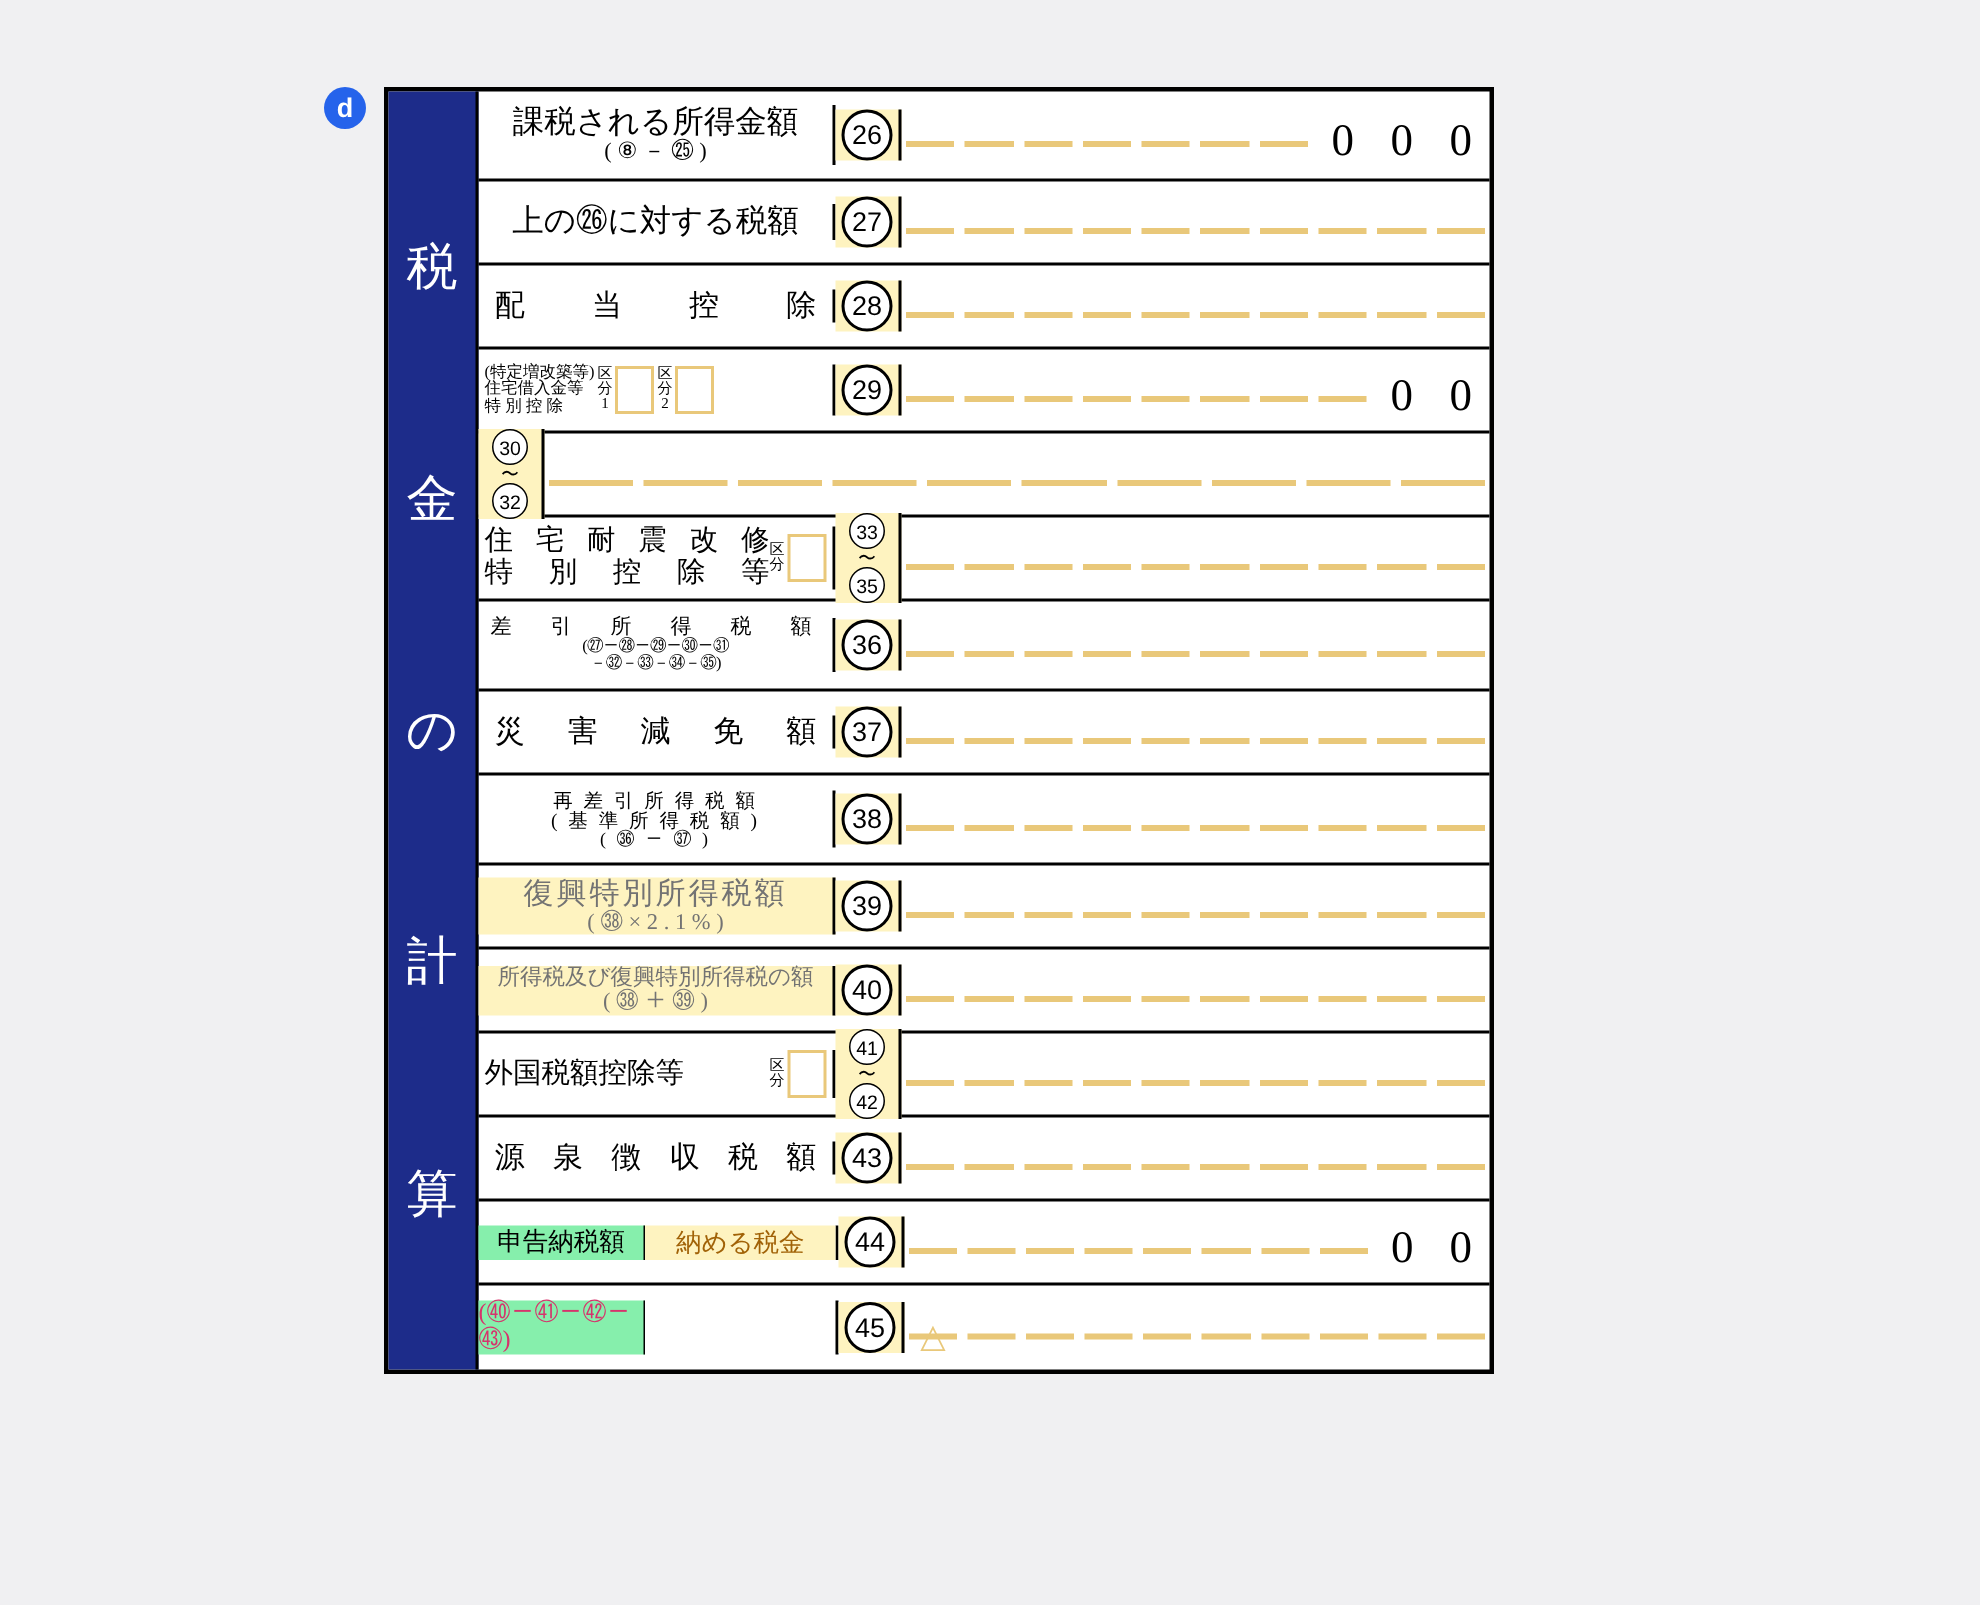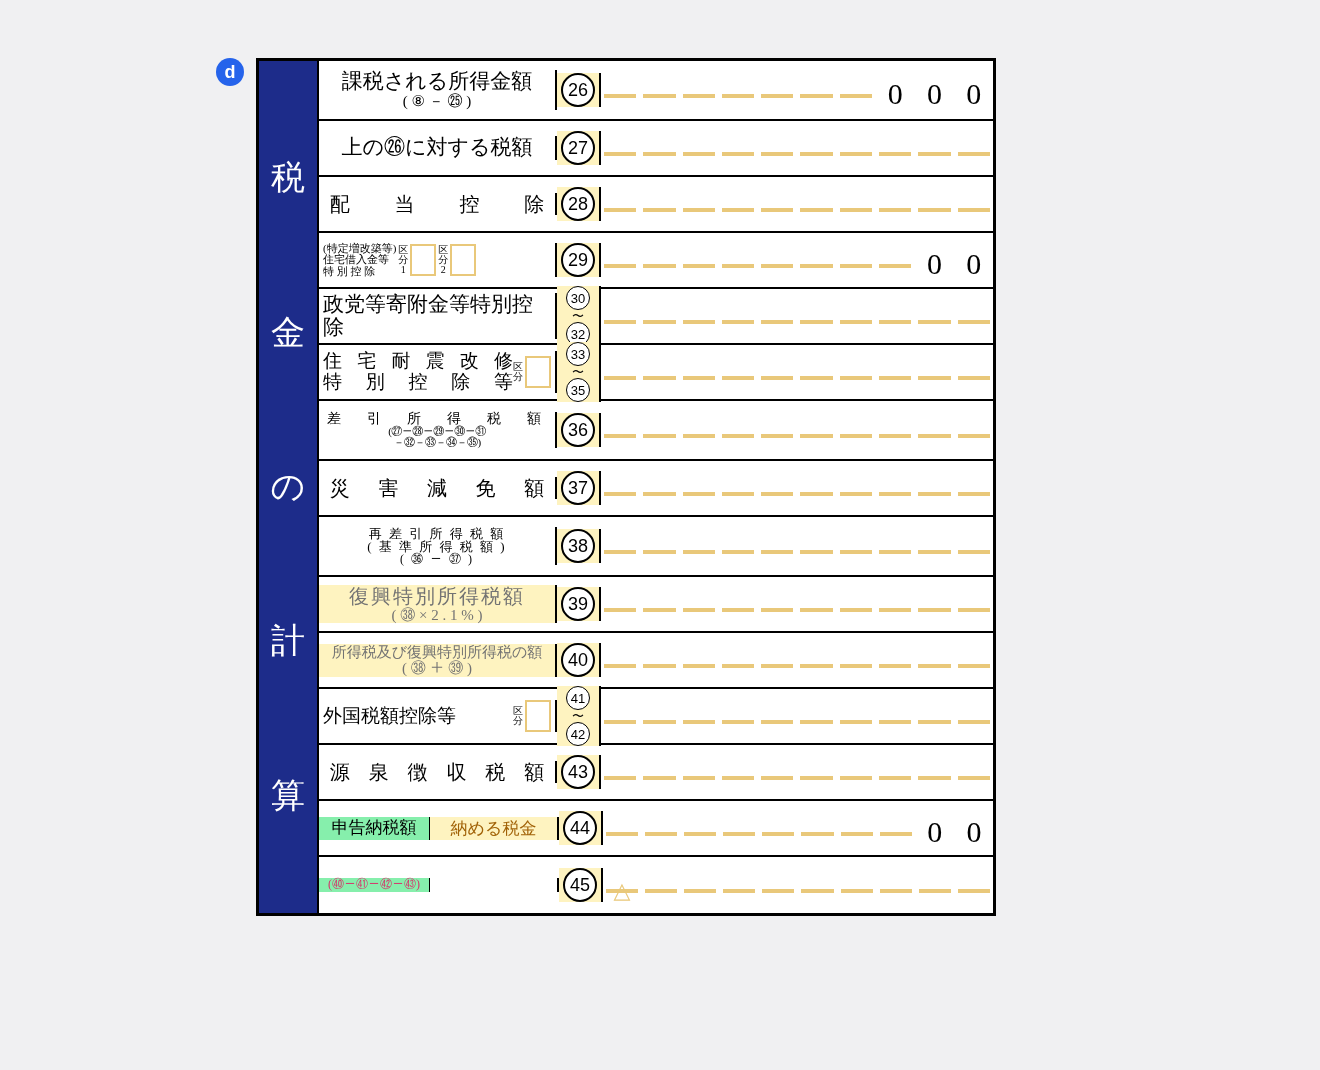--- a/index.html
+++ b/index.html
@@ -145,21 +145,21 @@
     display: flex; flex-shrink: 0;
   }
   .split-label .left {
     flex: 0 0 110px;
     display: flex; flex-direction: column;
     align-items: center; justify-content: center;
     font-size: 17px; line-height: 1.1;
     background: #86efac;
     border-right: 1px solid #000;
   }
-  .split-label .left .sub { font-size: 12px; color: #d6336c; }
+  .split-label .left .sub { font-size: 16px; color: #d6336c; }
   .split-label .right {
     flex: 1;
     display: flex; align-items: center; justify-content: center;
     font-size: 17px; color: #a16207;
     background: #fef3c0;
   }
   .tri {
     color: #e9c87a; font-size: 22px;
   }
   .label .spread { display:flex; justify-content: space-between; width: 94%; }
@@ -365,23 +365,20 @@
           </div>
           <div class="cell noedit">
             <span class="inner">0</span>
           </div>
           <div class="cell noedit">
             <span class="inner">0</span>
           </div>
         </div>
       </div>
       <div class="row">
-        <div class="label">
-          <div style="font-size:21px;">政党等寄附金等特別控除</div>
-        </div>
         <div class="numcol">
           <span class="circ sm">30</span>
           <span class="range">〜</span>
           <span class="circ sm">32</span>
         </div>
         <div class="cells">
           <div class="cell">
             <span class="inner"></span>
           </div>
           <div class="cell">

